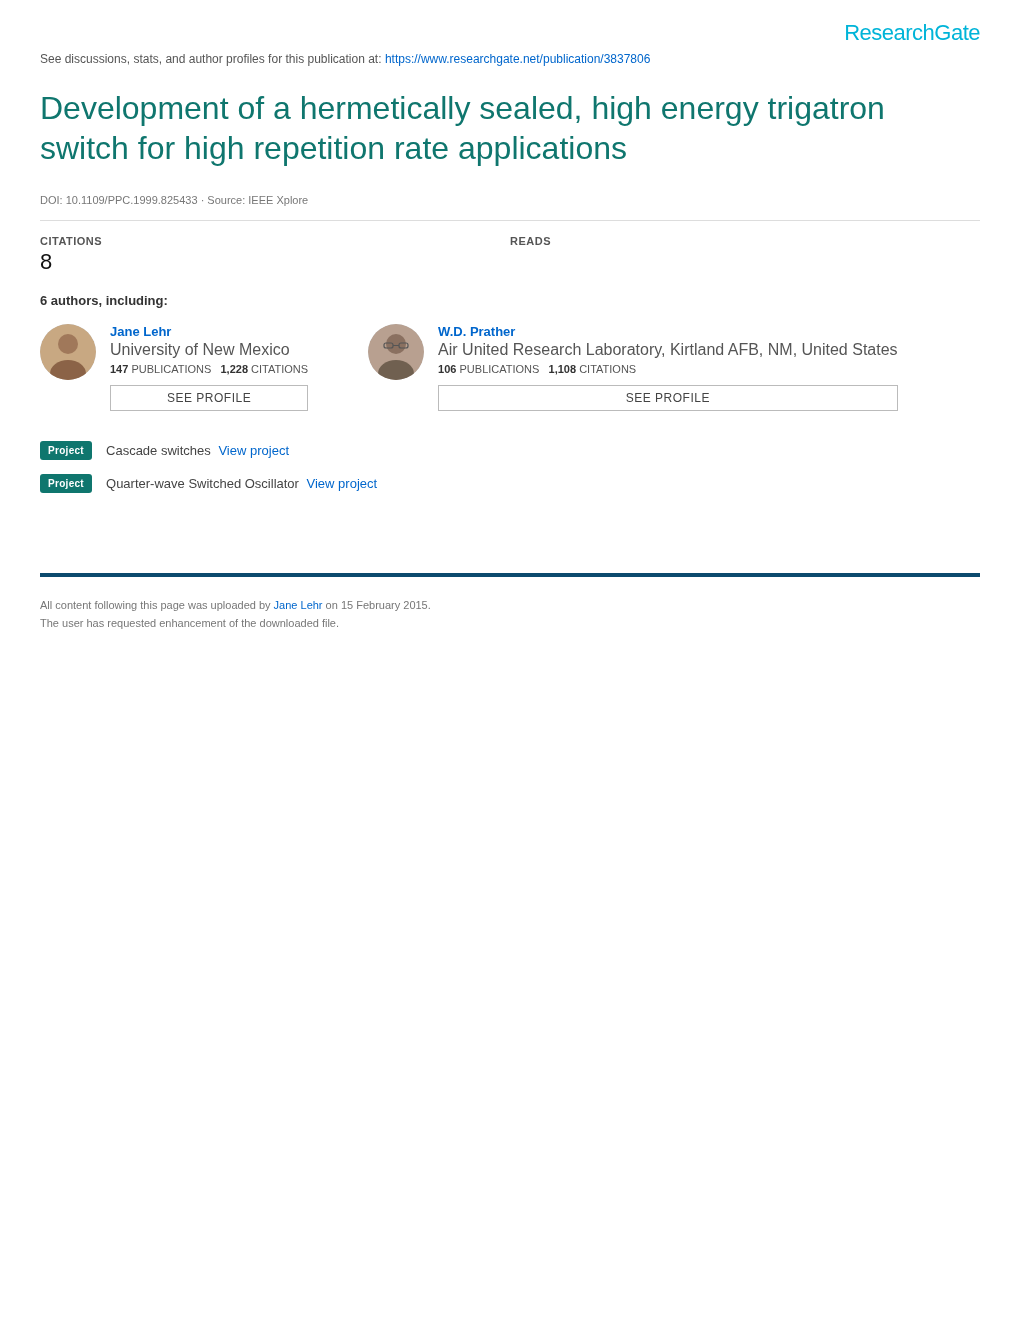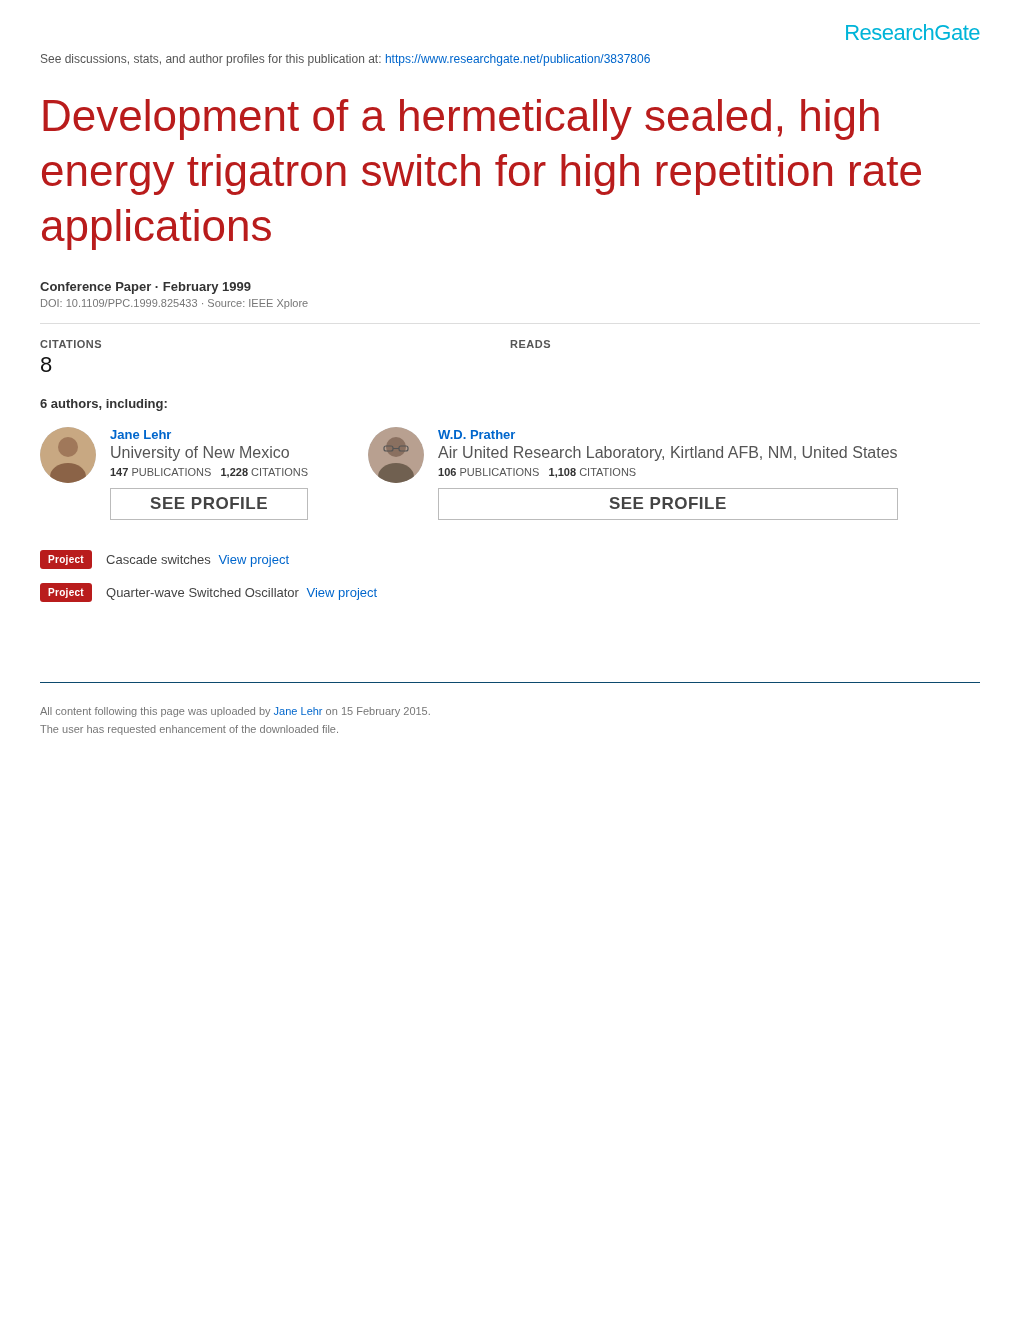--- a/index.html
+++ b/index.html
@@ -28,24 +28,24 @@
     .see-discussions {
       font-size: 12px;
       color: #555;
       margin-bottom: 22px;
     }
     .see-discussions a {
       color: #0066cc;
       text-decoration: none;
     }
     .paper-title {
-      font-size: 44px;
+      font-size: 32px;
       font-weight: 300;
       line-height: 1.25;
-      color: #b91c1c;
+      color: #0f766e;
       margin-bottom: 26px;
       max-width: 900px;
     }
     .paper-meta {
       margin-bottom: 6px;
     }
     .paper-meta .type-date {
       font-size: 13px;
       font-weight: 700;
       color: #333;
@@ -136,60 +136,60 @@
       font-weight: 700;
       color: #333;
       margin-top: 46px;
     }
     .see-profile-btn {
       display: inline-block;
       margin-top: 8px;
       padding: 5px 27px;
       border: 1px solid #bbb;
       background: #fff;
-      font-size: 17px;
-      font-weight: 700;
+      font-size: 12px;
+      font-weight: 400;
       letter-spacing: 0.5px;
       color: #444;
       cursor: pointer;
       text-transform: uppercase;
     }
     .related-projects-heading {
       font-size: 13px;
       font-weight: 700;
       margin-bottom: 18px;
     }
     .project-item {
       display: flex;
       align-items: center;
       gap: 14px;
       margin-bottom: 14px;
     }
     .project-badge {
-      background: #b91c1c;
+      background: #0f766e;
       color: #fff;
       font-size: 10px;
       font-weight: 700;
       padding: 4px 8px;
       border-radius: 3px;
       letter-spacing: 0.3px;
       flex-shrink: 0;
     }
     .project-text {
       font-size: 13px;
       color: #444;
     }
     .project-text a {
       color: #0066cc;
       text-decoration: none;
     }
     .footer-area {
       margin-top: 80px;
       padding-top: 20px;
-      border-top: 1px solid #0c4a6e;
+      border-top: 4px solid #0c4a6e;
     }
     .footer-text {
       font-size: 11px;
       color: #777;
       line-height: 1.6;
     }
     .footer-text a {
       color: #0066cc;
       text-decoration: none;
     }
@@ -204,21 +204,20 @@
   </div>
 
   <div class="see-discussions">
     <span>See discussions, stats, and author profiles for this publication at:</span>
     <a>https://www.researchgate.net/publication/3837806</a>
   </div>
 
   <h1 class="paper-title">Development of a hermetically sealed, high energy trigatron switch for high repetition rate applications</h1>
 
   <div class="paper-meta">
-    <div class="type-date">Conference Paper · February 1999</div>
     <div class="doi-source">DOI: 10.1109/PPC.1999.825433 · Source: IEEE Xplore</div>
   </div>
 
   <hr class="divider">
 
   <div class="stats-row">
     <div class="stat-block">
       <div class="stat-label">CITATIONS</div>
       <div class="stat-value">8</div>
     </div>

